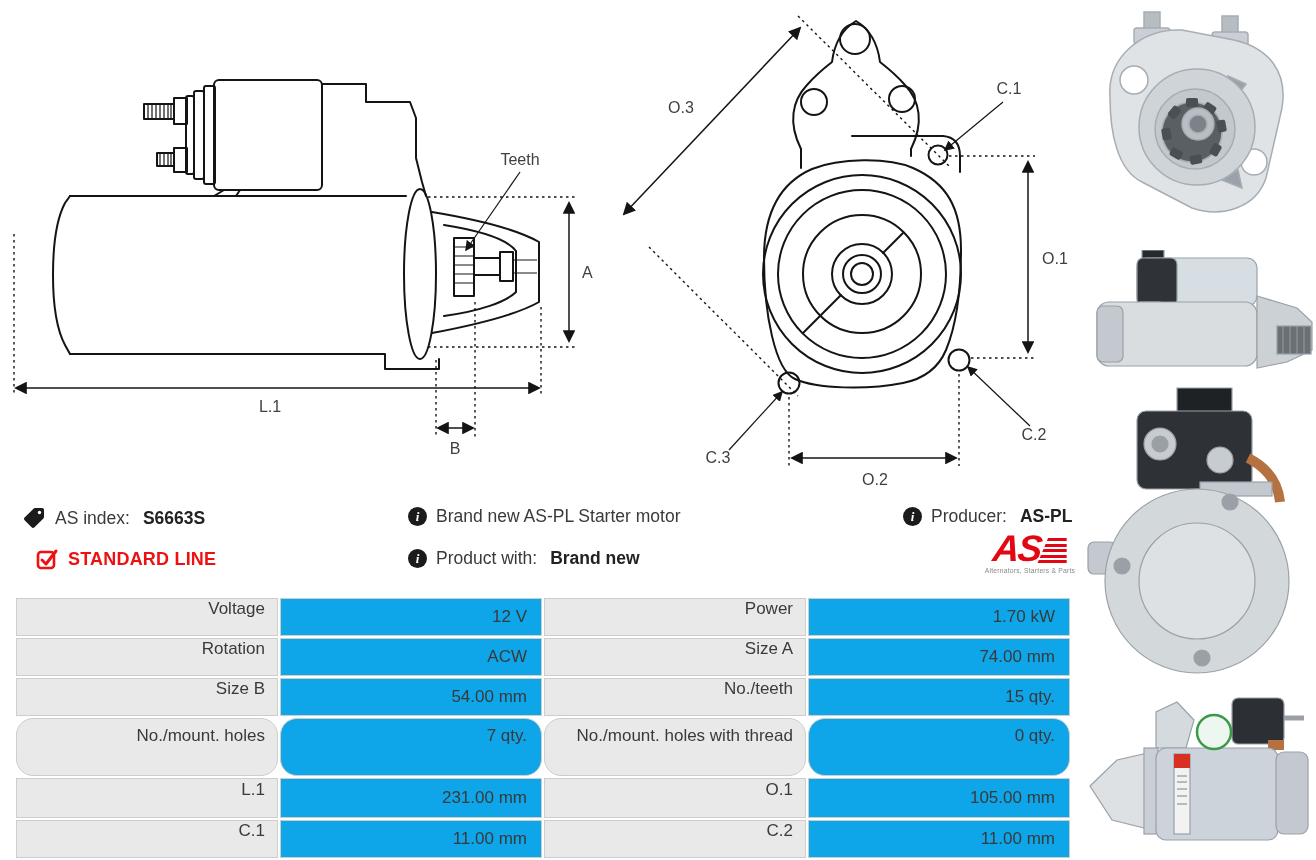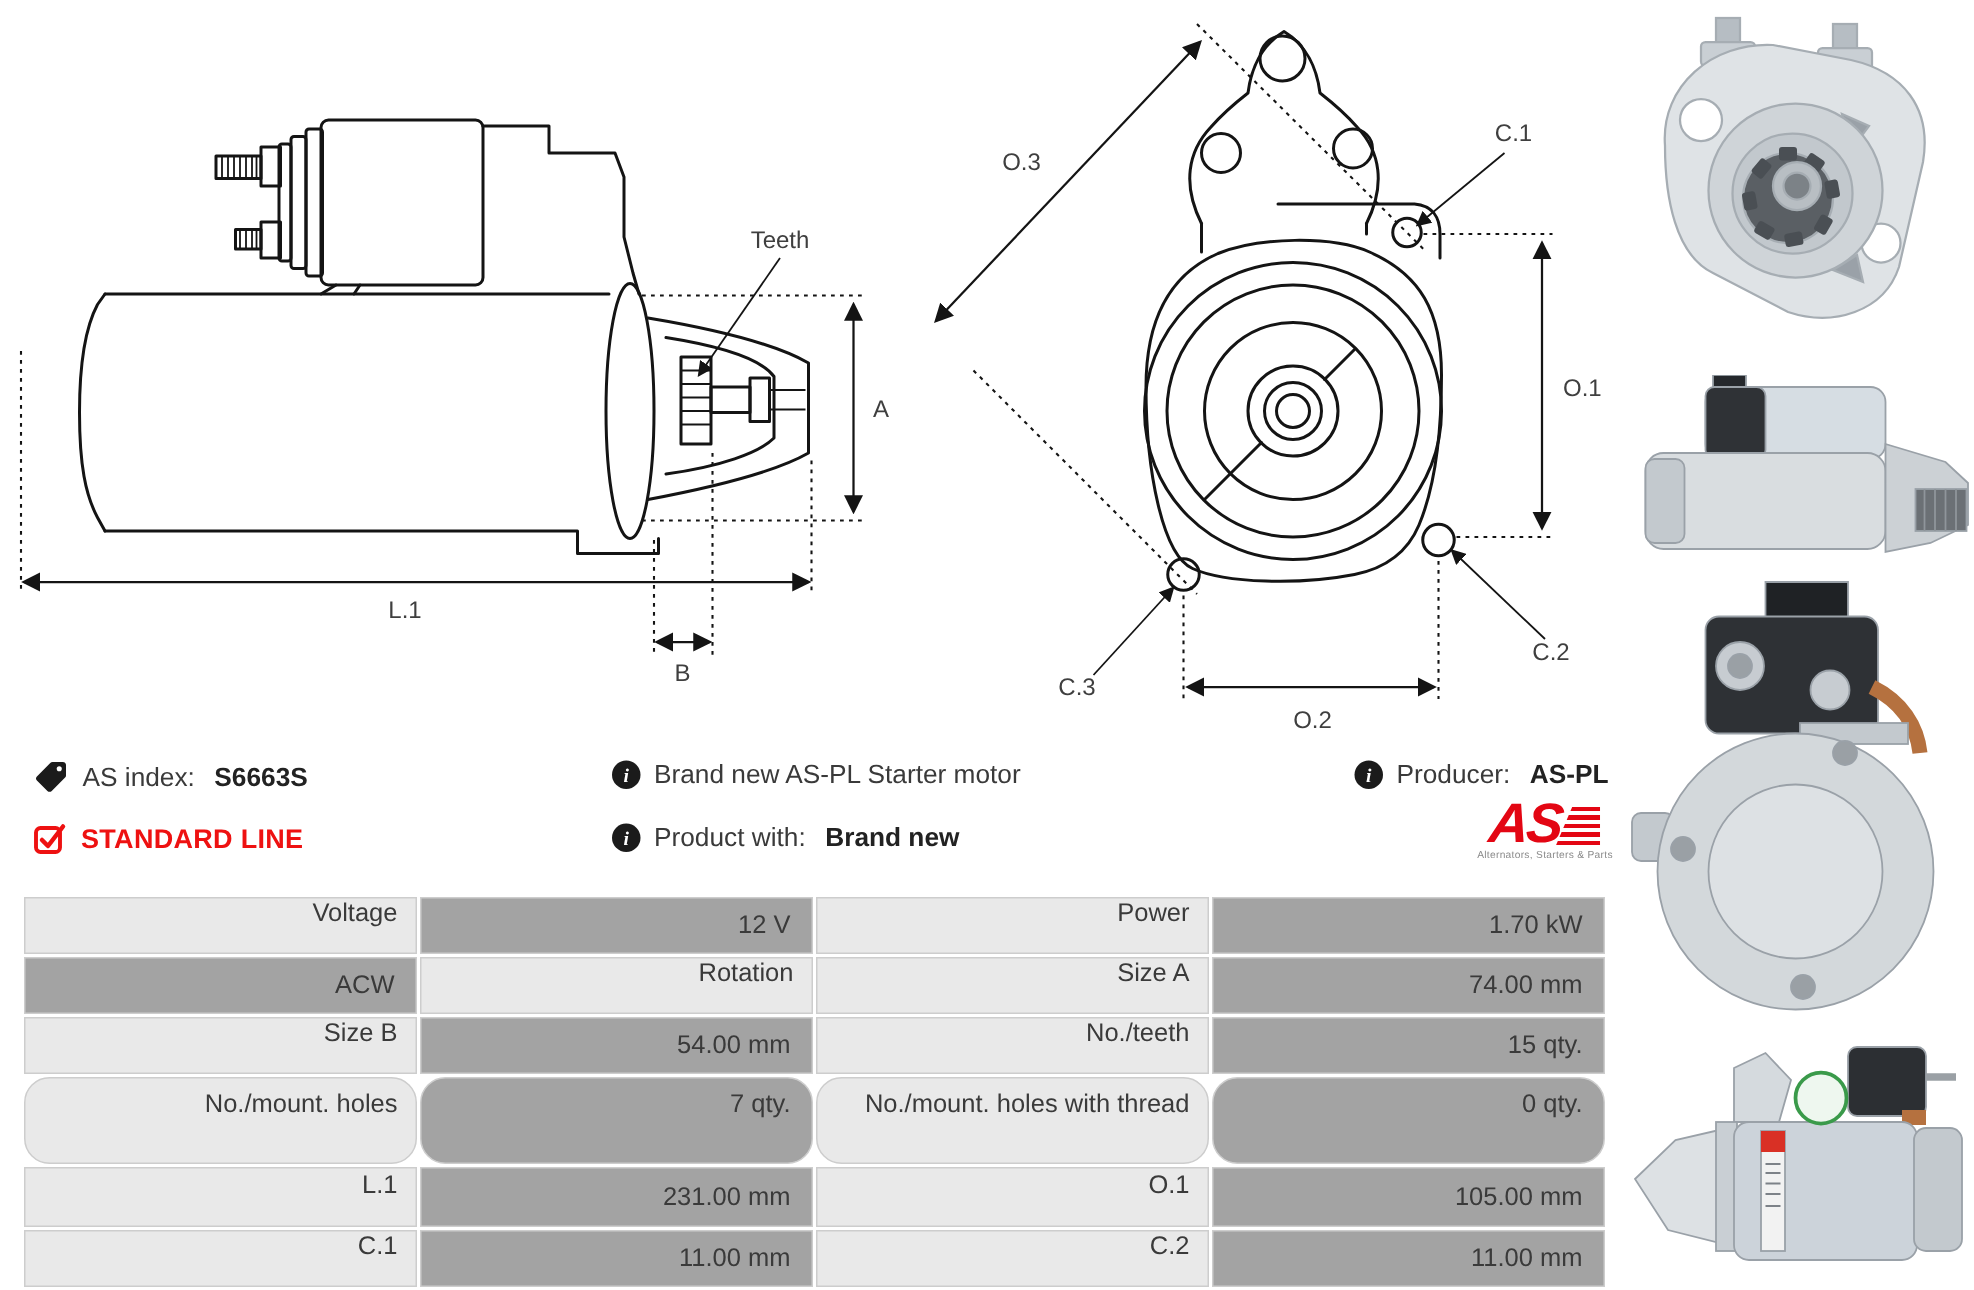--- a/index.html
+++ b/index.html
@@ -28,21 +28,21 @@
      background:repeating-linear-gradient(#e30613 0 3px,transparent 3px 5.6px);
      clip-path:polygon(38% 0,100% 0,100% 100%,0 100%);}
   .as-logo-caption{font-size:6.8px;color:#8a8a8a;margin-top:2px;letter-spacing:.2px;white-space:nowrap;}
   
   .spec-table{position:absolute;left:16px;top:598px;width:1054px;
      display:grid;grid-template-columns:1fr 1fr 1fr 1fr;
      grid-template-rows:38px 38px 38px 58px 40px 38px;gap:2px;
      border-bottom:4px solid #a9a9a9;padding-bottom:2px;font-size:17px;}
   .cell{border:1px solid #cdcdcd;display:flex;align-items:center;justify-content:flex-end;}
   .cell.lab{background:#e9e9e9;padding:0 12px 16px 30px;text-align:right;}
-  .cell.val{background:#a3a3a3;padding:0 14px 0 10px;}
+  .cell.val{background:#0ea5e9;padding:0 14px 0 10px;}
   .cell.top{align-items:flex-start;padding-top:7px;border-radius:17px;}
 </style>
 </head>
 <body>
 
 <svg class="abs" style="left:8px;top:62px" width="585" height="398" viewBox="0 0 585 398">
   <defs>
     <marker id="arr" viewBox="0 0 10 10" refX="8.5" refY="5" markerWidth="8.5" markerHeight="8.5" orient="auto-start-reverse">
       <path d="M0,0 L10,5 L0,10 z" fill="#141414"></path>
     </marker>
@@ -242,21 +242,21 @@
   <span class="info-icon">i</span>
   <span>Brand new AS-PL Starter motor</span>
 </div>
 
 <div class="info-item" style="left:903px;top:506px">
   <span class="info-icon">i</span>
   <span>Producer:</span>
   <b>AS-PL</b>
 </div>
 
-<div class="info-item" style="left:22px;top:548px">
+<div class="info-item" style="left:36px;top:548px">
   <svg width="23" height="23" viewBox="0 0 23 23">
     <rect x="2" y="4" width="16" height="16" rx="3" fill="none" stroke="#ee1111" stroke-width="2.6"></rect>
     <path d="M6,12 l4,4 L20,3" fill="none" stroke="#ee1111" stroke-width="3" stroke-linecap="round" stroke-linejoin="round"></path>
   </svg>
   <span class="red-line">STANDARD LINE</span>
 </div>
 
 <div class="info-item" style="left:408px;top:548px">
   <span class="info-icon">i</span>
   <span>Product with:</span>
@@ -271,22 +271,22 @@
   <div class="as-logo-caption">Alternators, Starters &amp; Parts</div>
 </div>
 
 <div class="spec-table">
 
   <div class="cell lab">Voltage</div>
   <div class="cell val">12 V</div>
   <div class="cell lab">Power</div>
   <div class="cell val">1.70 kW</div>
 
+  <div class="cell lab">Rotation</div>
   <div class="cell val">ACW</div>
-  <div class="cell lab">Rotation</div>
   <div class="cell lab">Size A</div>
   <div class="cell val">74.00 mm</div>
 
   <div class="cell lab">Size B</div>
   <div class="cell val">54.00 mm</div>
   <div class="cell lab">No./teeth</div>
   <div class="cell val">15 qty.</div>
 
   <div class="cell lab top">No./mount. holes</div>
   <div class="cell val top">7 qty.</div>

